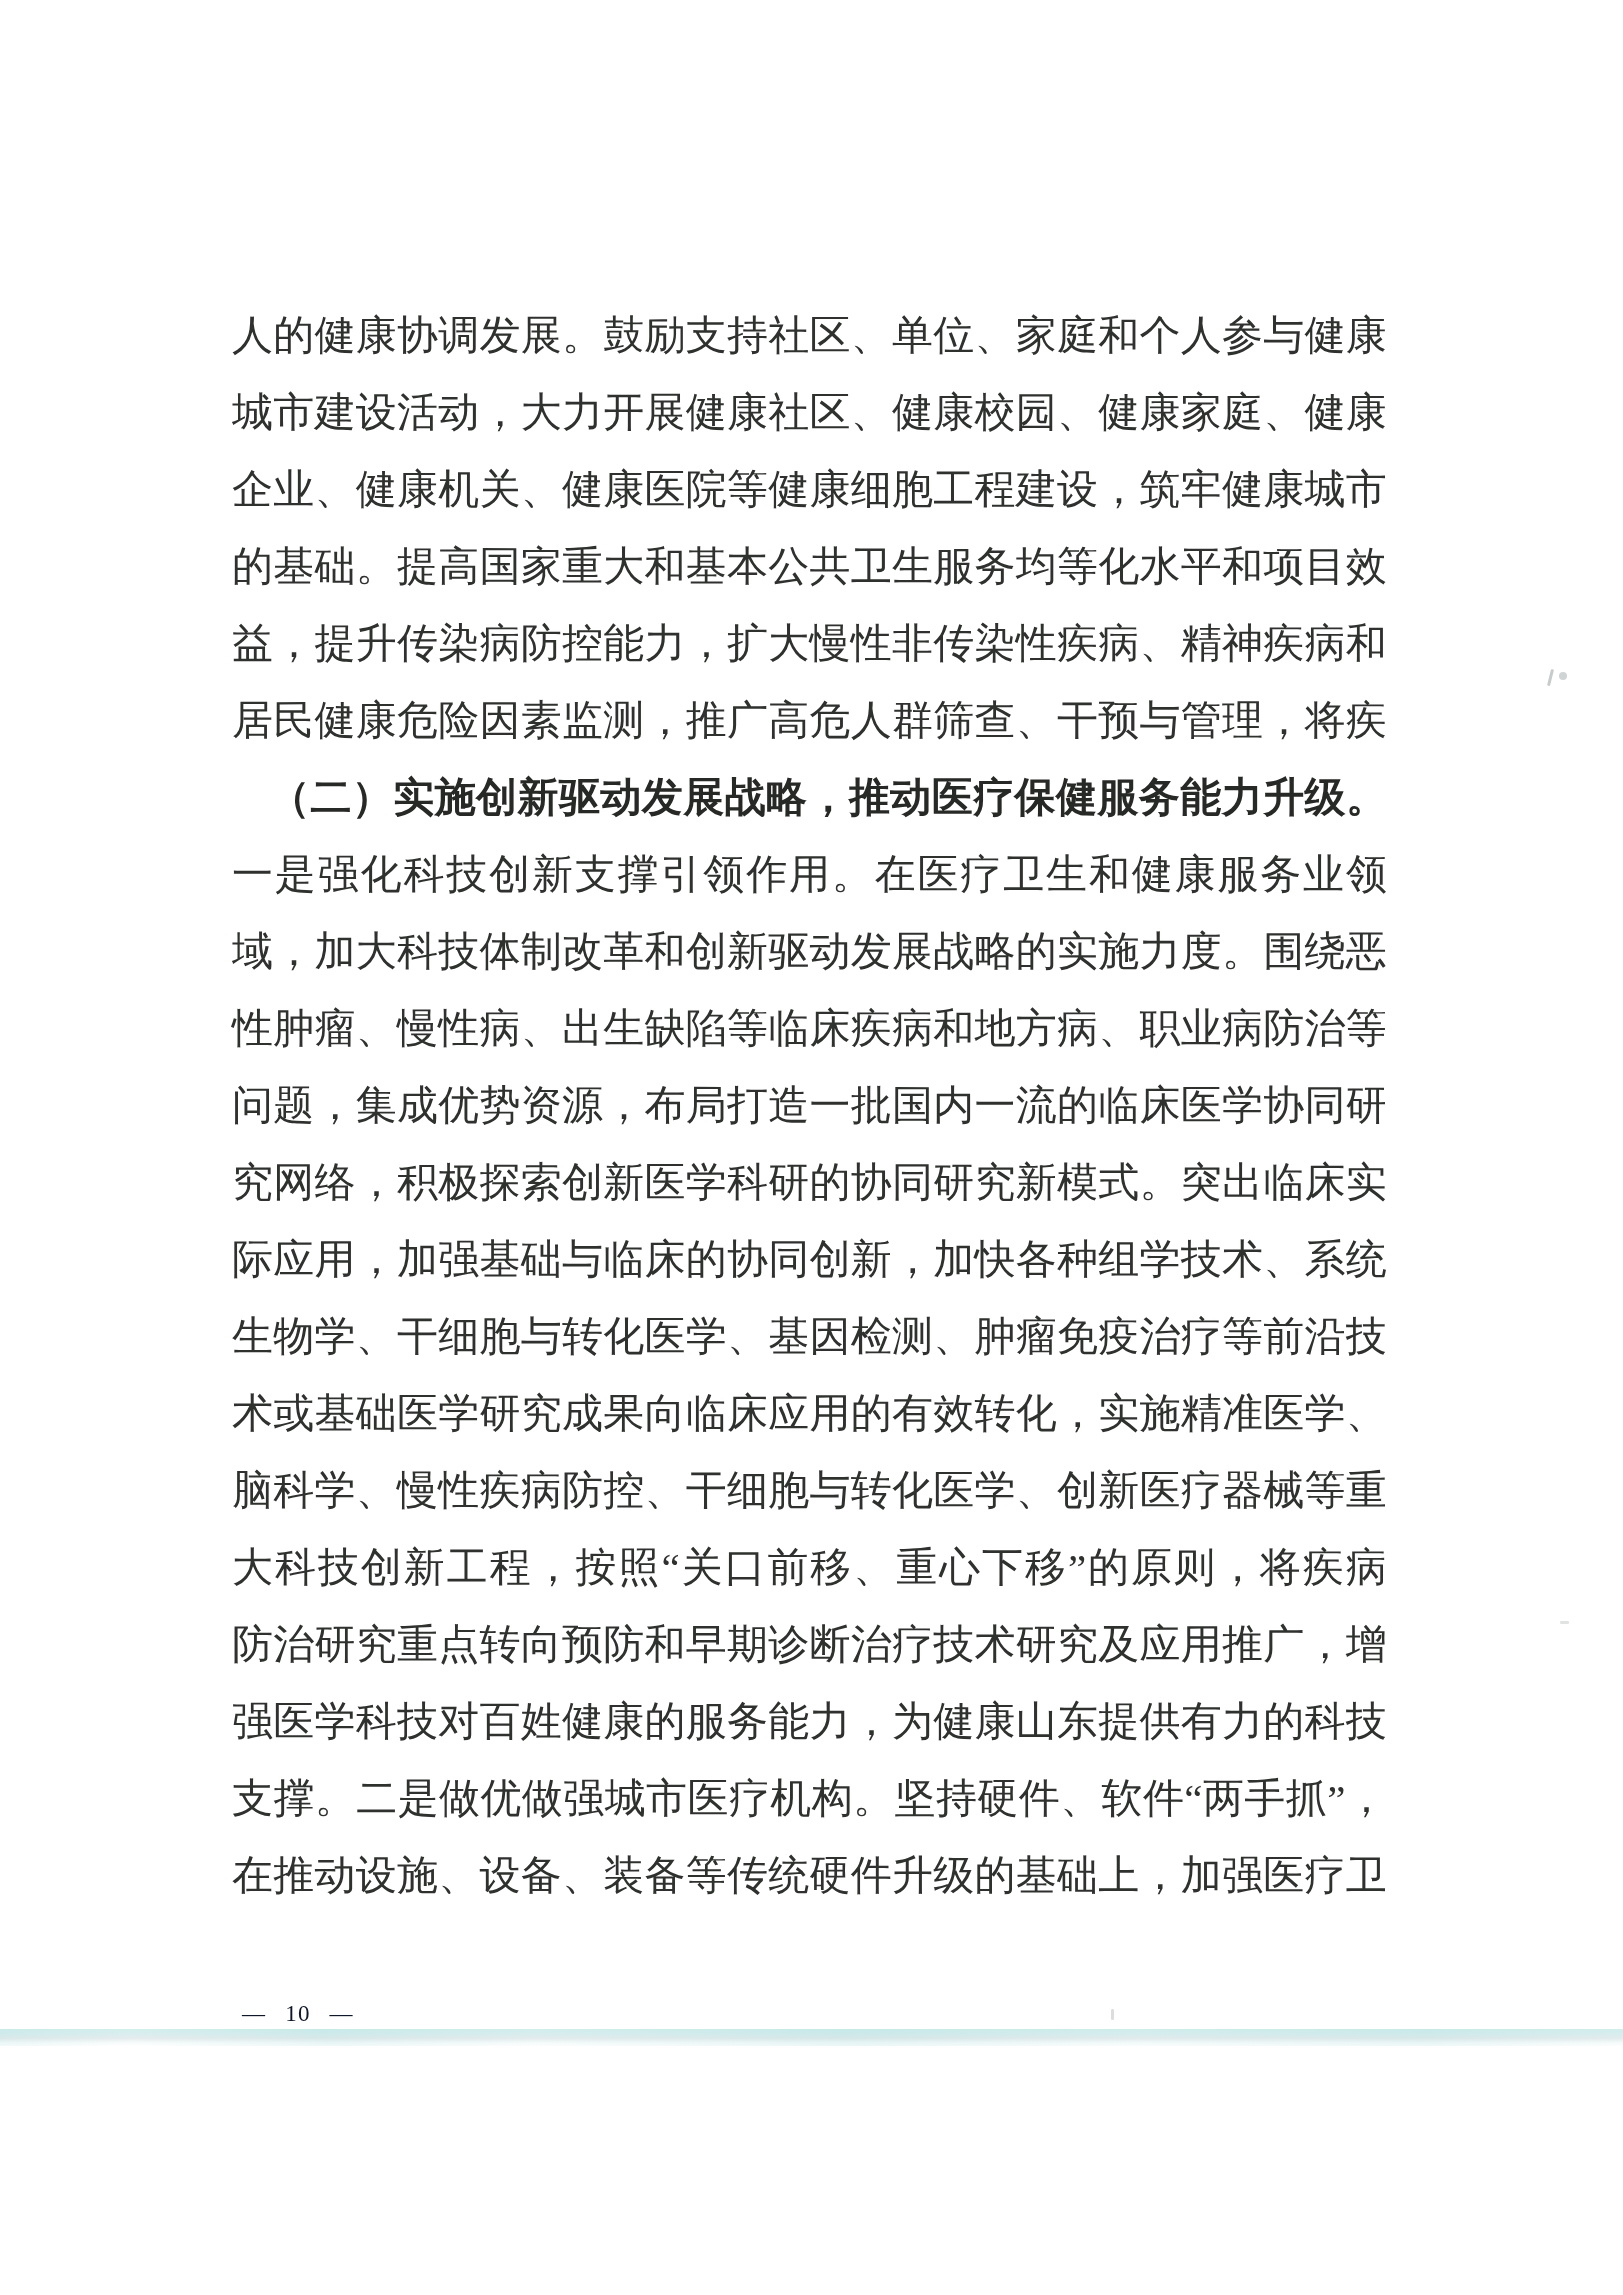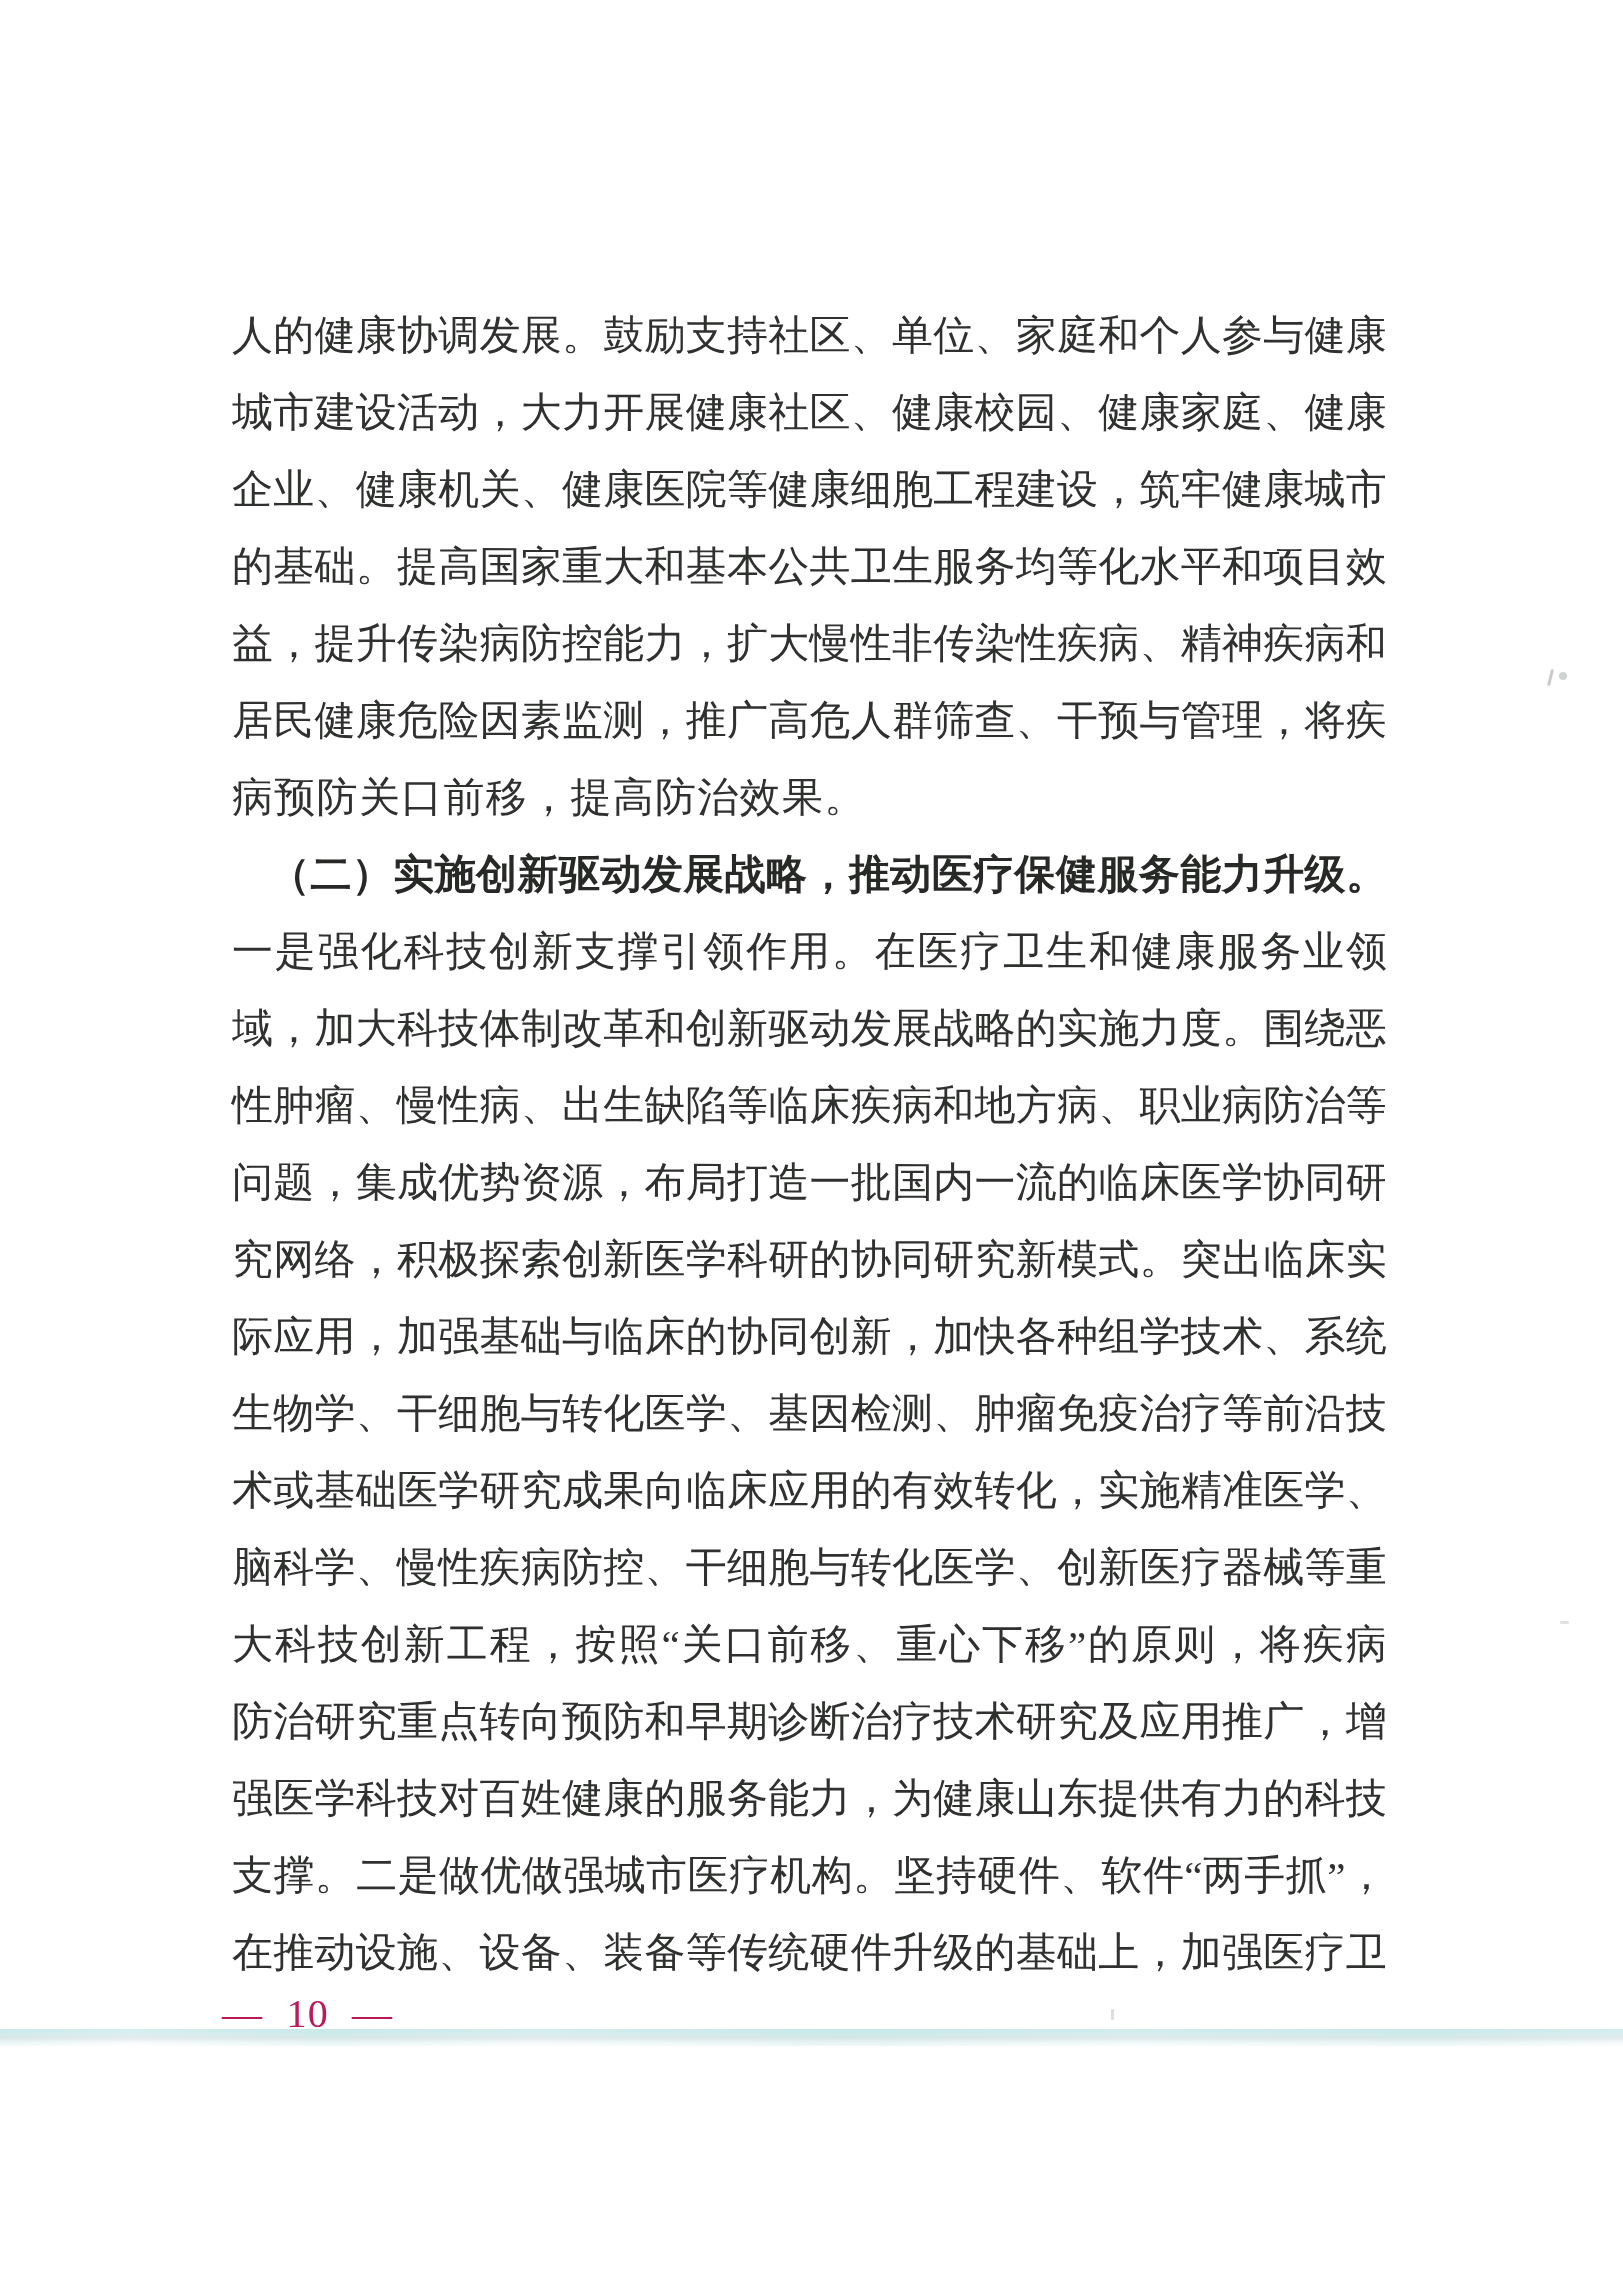--- a/index.html
+++ b/index.html
@@ -13,22 +13,22 @@
   .textblock{position:absolute;left:232px;top:297px;width:1155px;}
 
   .line{height:77px;font-size:41px;color:var(--ink);
         display:flex;align-items:center;justify-content:space-between;
         white-space:nowrap;}
   .line span{flex:0 0 auto;}
   .line.left{display:block;line-height:77px;letter-spacing:1.3px;}
   .line.bold{font-weight:bold;color:#272926;}
   .line.indent{padding-left:37px;}
 
-  .footer{position:absolute;left:222px;top:1994px;height:39px;
-          font-size:40px;line-height:39px;color:#be185d;letter-spacing:1.3px;
+  .footer{position:absolute;left:242px;top:1994px;height:39px;
+          font-size:23px;line-height:39px;color:#0f172a;letter-spacing:1.3px;
           word-spacing:11.8px;}
 
   .scan-streak{position:absolute;left:0;top:2029px;width:1623px;height:17px;
       background:
         linear-gradient(90deg, rgba(120,200,200,0.10) 0%, rgba(120,200,200,0.00) 8%, rgba(120,200,200,0.12) 20%, rgba(120,200,200,0.02) 33%, rgba(120,200,200,0.14) 52%, rgba(120,200,200,0.04) 70%, rgba(120,200,200,0.12) 88%, rgba(120,200,200,0.02) 100%),
         linear-gradient(180deg, rgba(175,225,220,0.55) 0%, rgba(150,205,210,0.35) 30%, rgba(165,185,190,0.28) 55%, rgba(210,232,234,0.18) 80%, rgba(255,255,255,0) 100%);}
 
   .speck{position:absolute;background:#9aa0a0;opacity:0.55;border-radius:1.3px;}
   #speck1{left:1549px;top:669px;width:2.6px;height:17px;transform:rotate(14deg);}
   #speck1b{left:1559px;top:672px;width:7.9px;height:7.9px;border-radius:50%;opacity:0.45;}
@@ -214,21 +214,20 @@
         <span>、</span>
         <span>干</span>
         <span>预</span>
         <span>与</span>
         <span>管</span>
         <span>理</span>
         <span>，</span>
         <span>将</span>
         <span>疾</span>
       </div>
-      <div class="line left">病预防关口前移，提高防治效果。</div>
       <div class="line justify bold indent">
         <span>（</span>
         <span>二</span>
         <span>）</span>
         <span>实</span>
         <span>施</span>
         <span>创</span>
         <span>新</span>
         <span>驱</span>
         <span>动</span>

